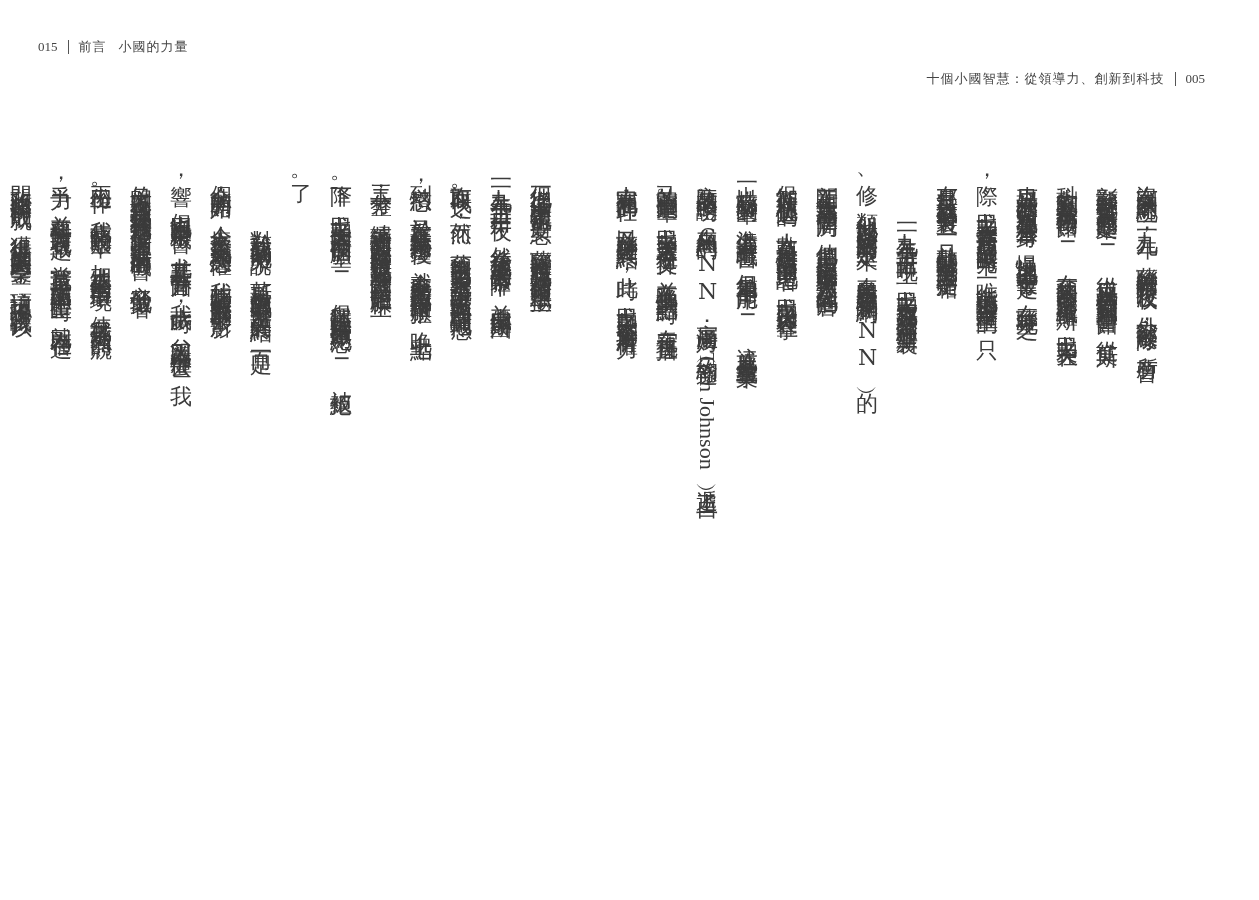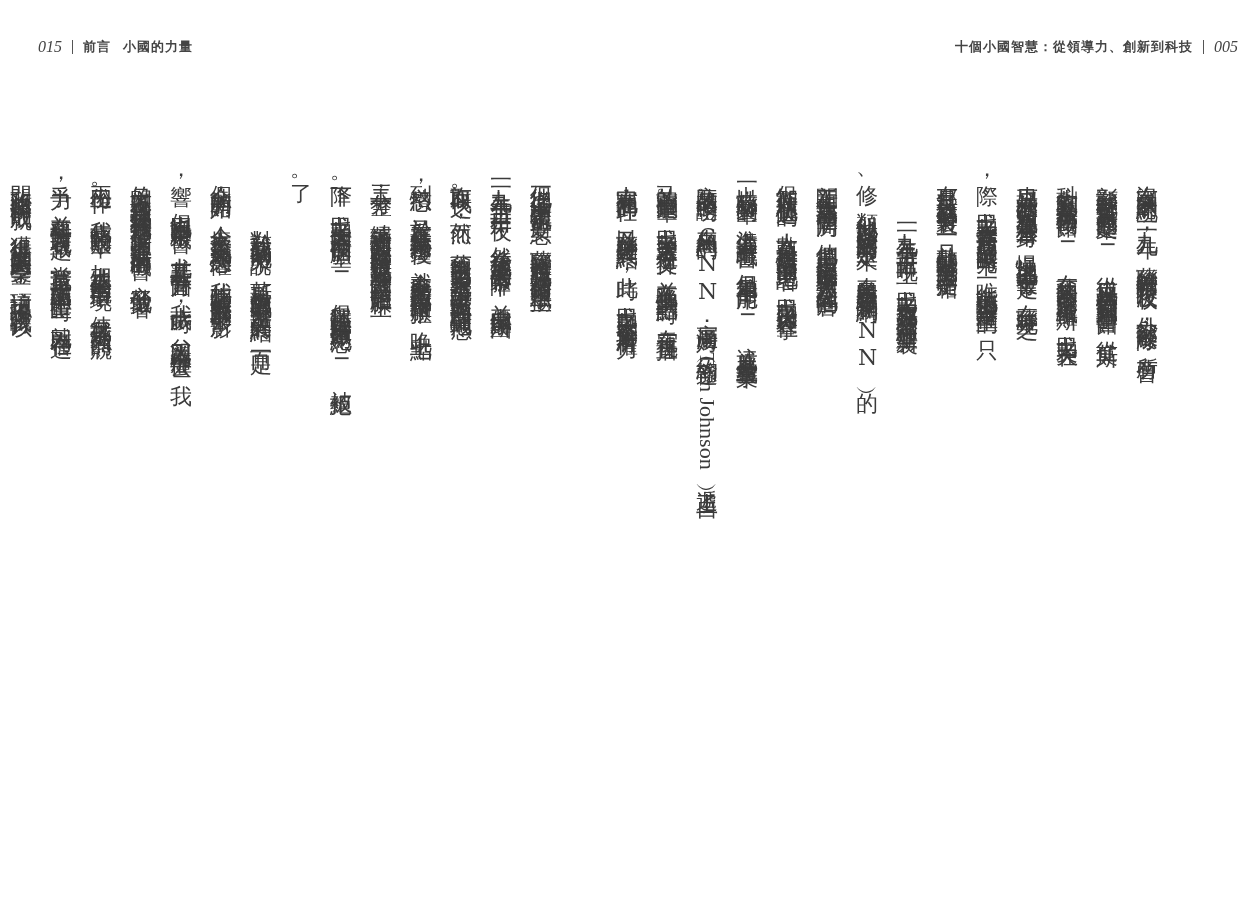--- a/index.html
+++ b/index.html
@@ -20,33 +20,32 @@
     top: 38px;
     font-size: 13px;
     color: #444;
     display: flex;
     align-items: center;
     gap: 10px;
     white-space: nowrap;
   }
   .running-head .folio {
     font-family: "Liberation Serif", "DejaVu Serif", serif;
-    font-size: 16px;
-    font-style: italic;
+    font-size: 13px;
   }
   .running-head .sep {
     display: inline-block;
     width: 1px;
     height: 14px;
     background: #555;
   }
-  .running-head .title { font-weight: bold; letter-spacing: 1px; }
+  .running-head .title { font-weight: normal; letter-spacing: 1px; }
   .running-head .title span.gap { display: inline-block; width: 12px; }
   #head-left { left: 38px; }
-  #head-right { right: 21px; }
+  #head-right { right: 54px; margin-top: 32px; }
 
   .page-body {
     position: absolute;
     top: 168px;
     height: 640px;
     writing-mode: vertical-rl;
     text-orientation: upright;
     font-size: 22px;
     line-height: 40px;
     letter-spacing: 2.6px;

